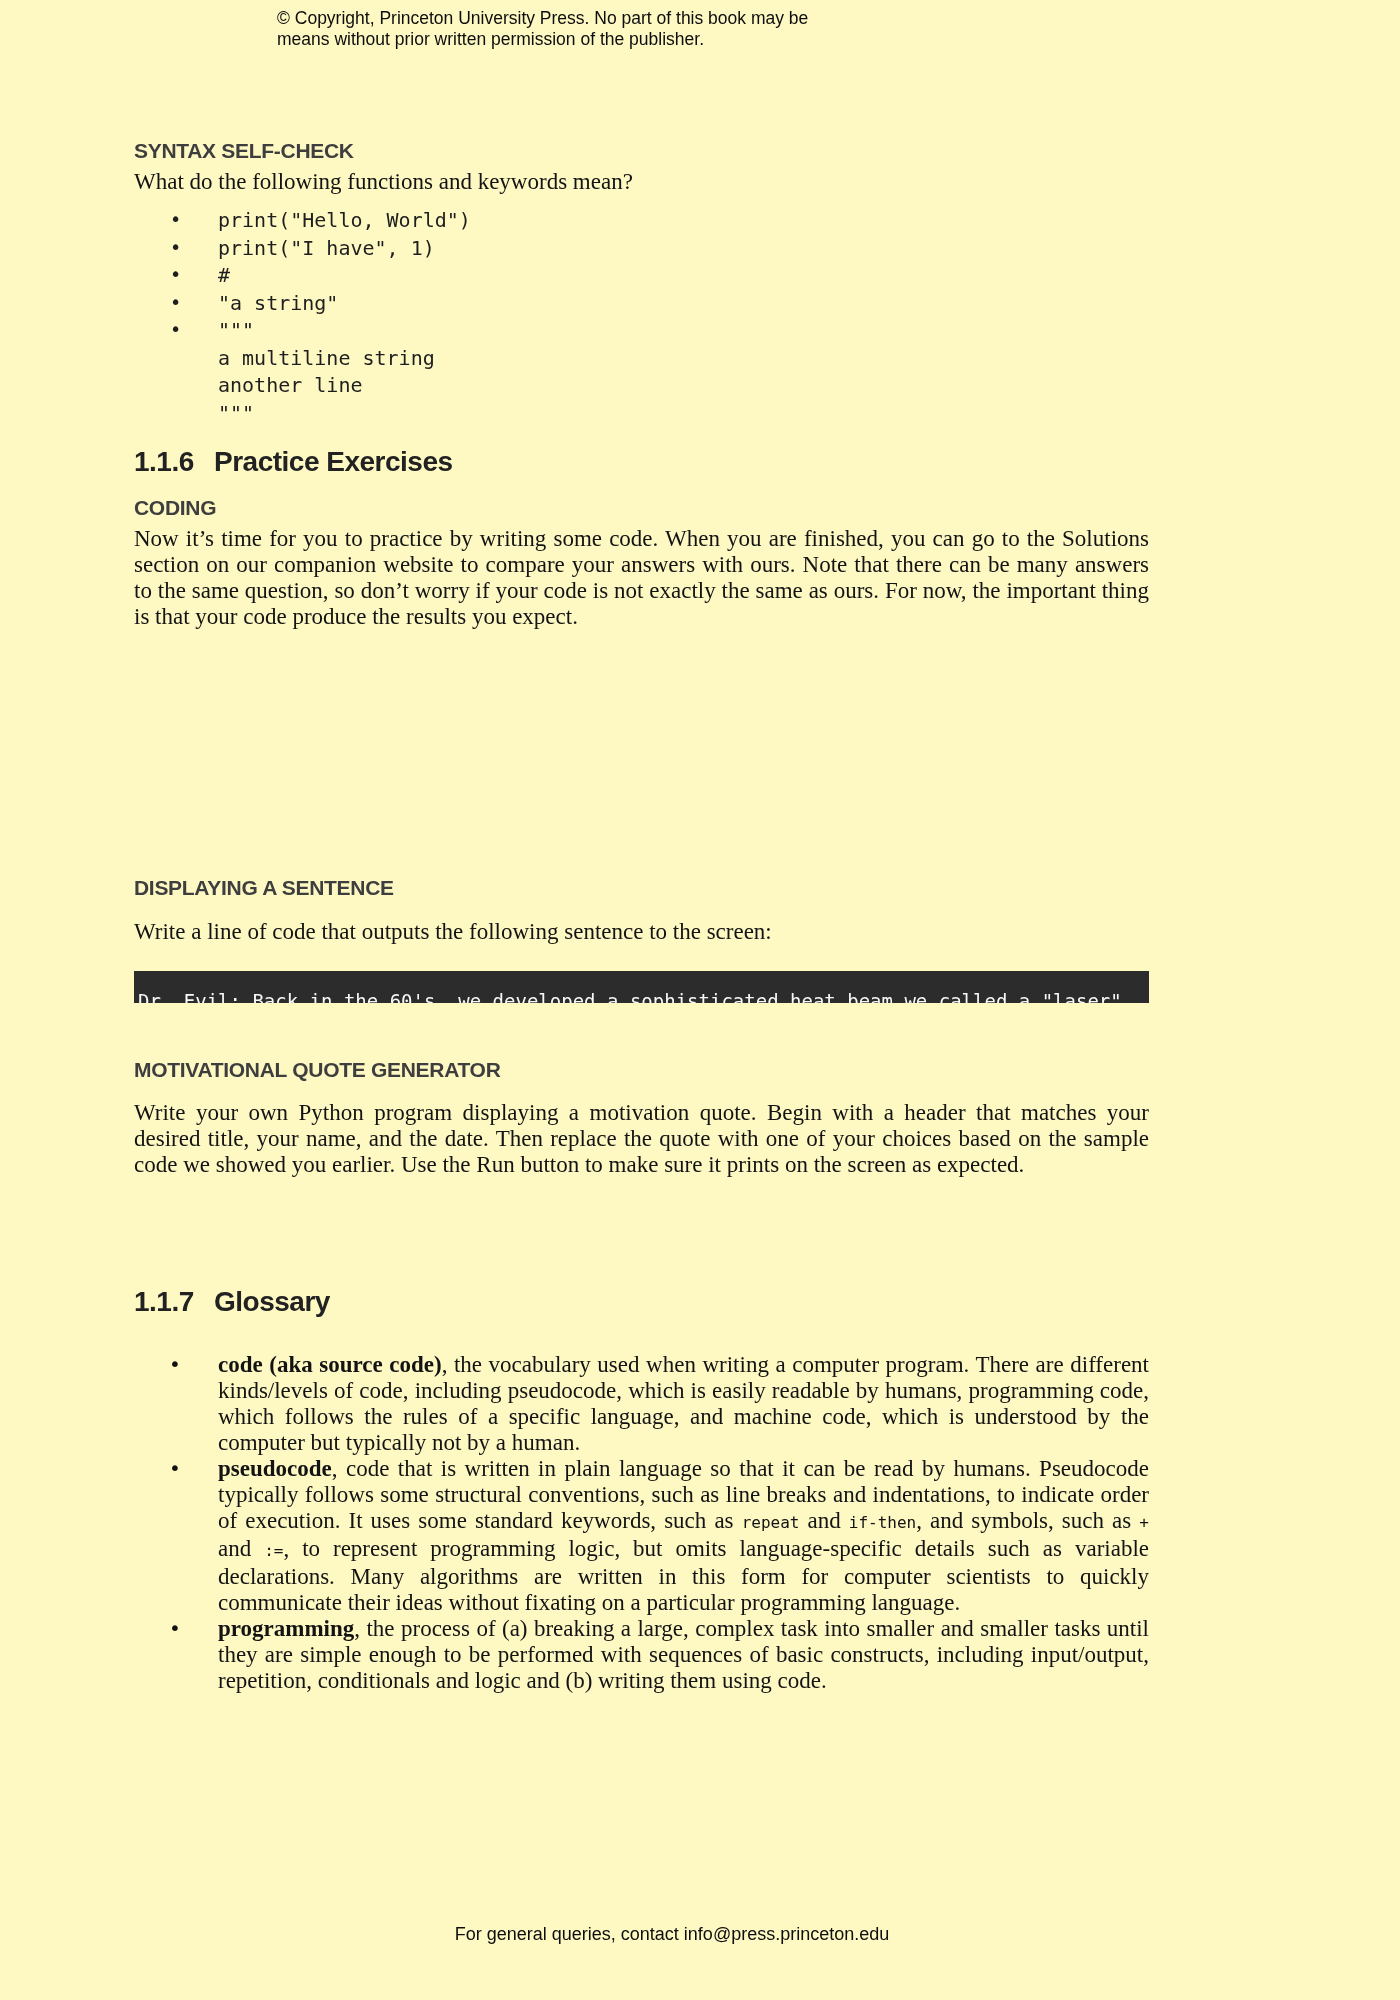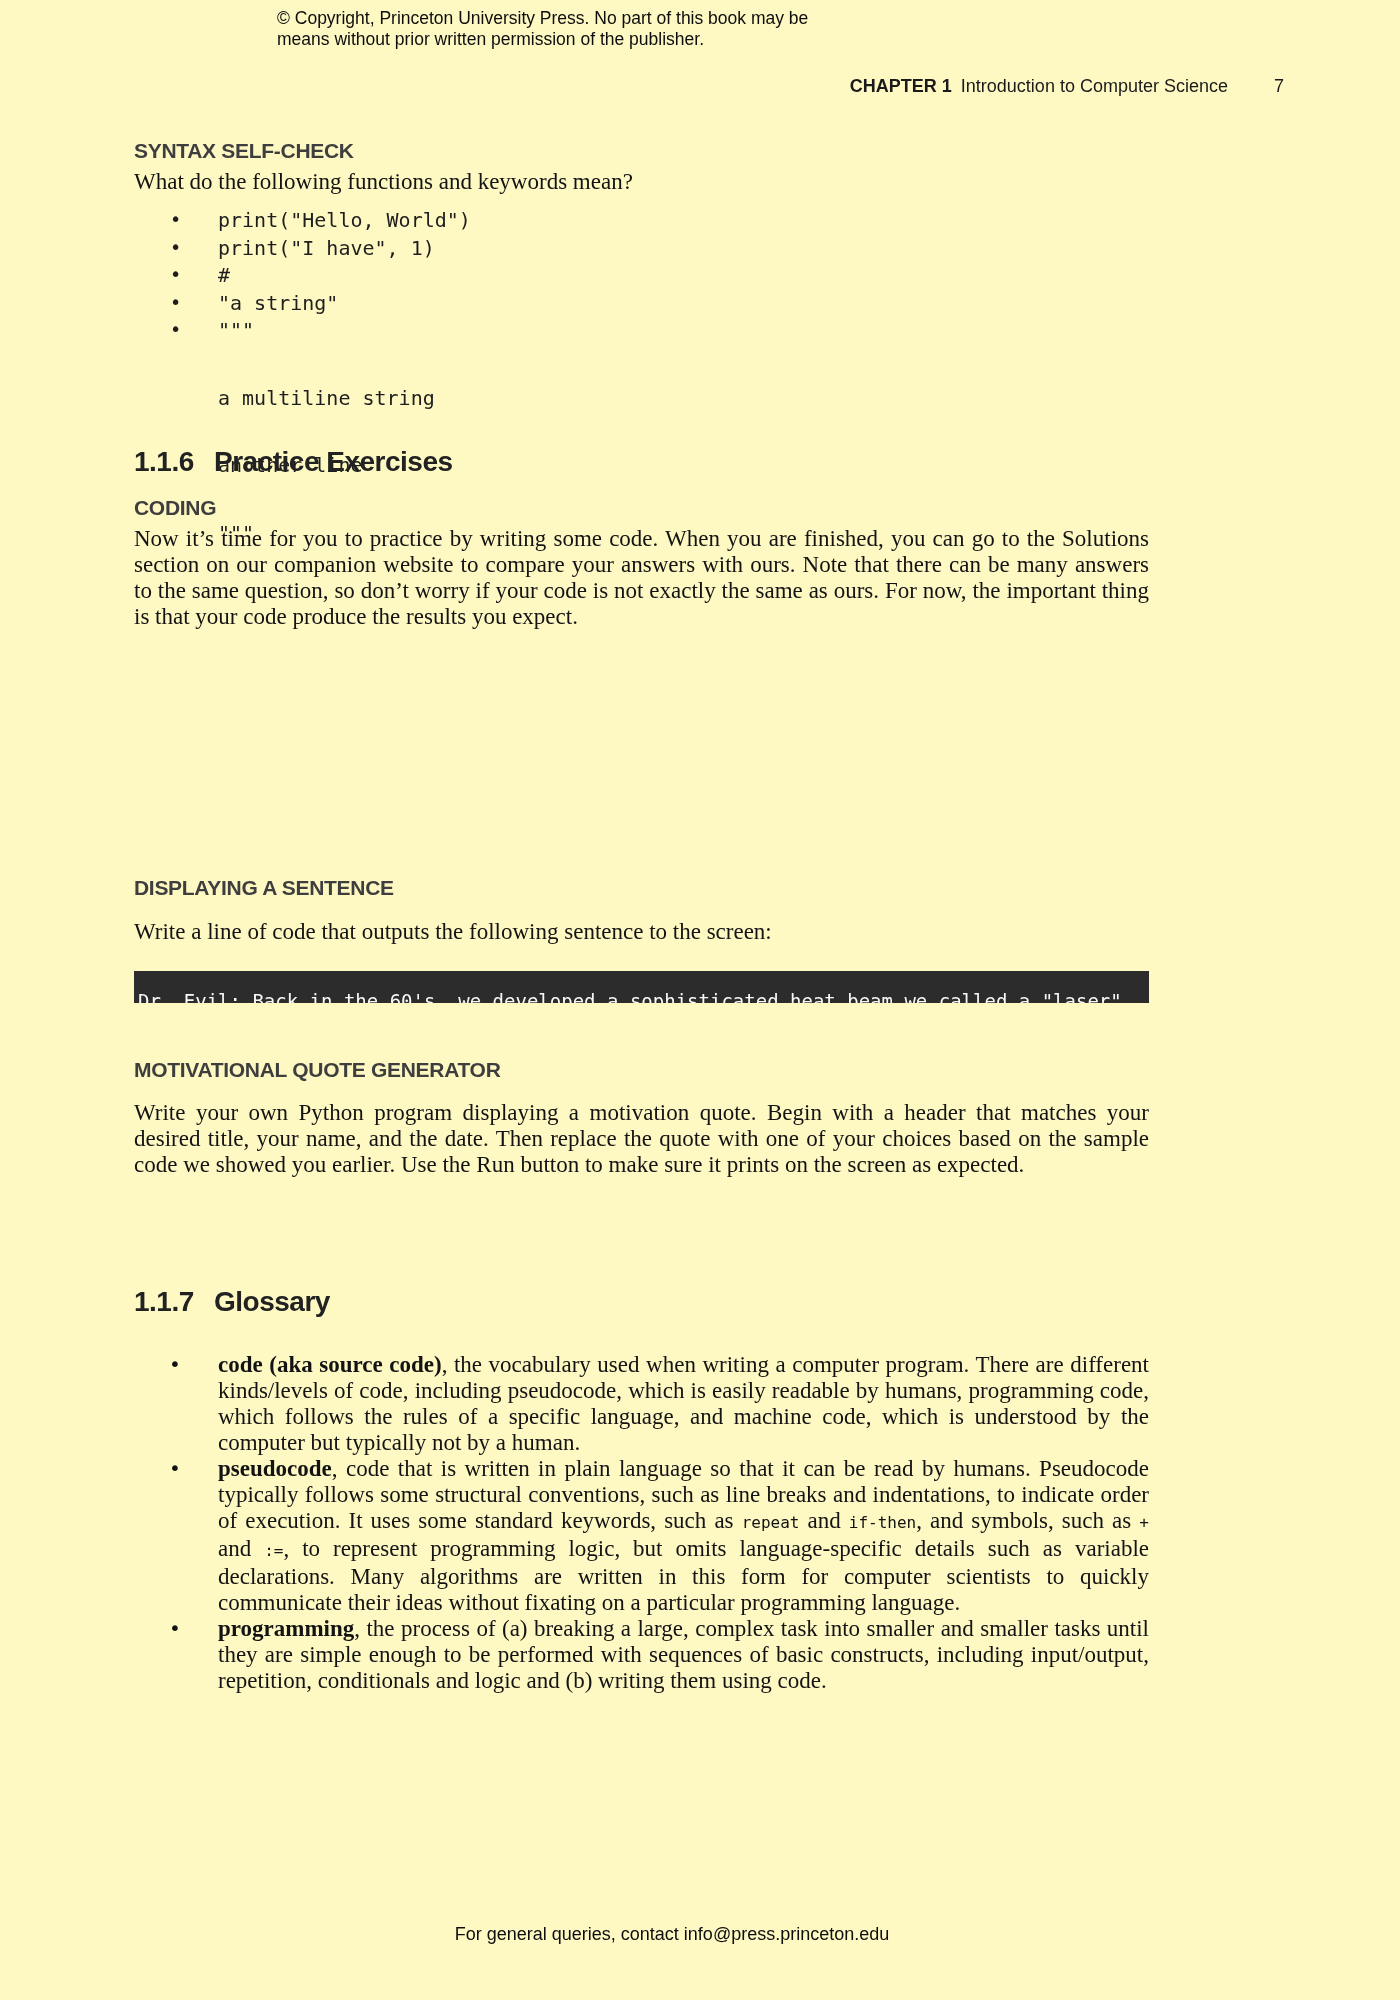--- a/index.html
+++ b/index.html
@@ -44,21 +44,21 @@
   }
   .serif-line{margin:0;font-size:23px;line-height:27px;color:#131313;}
   .mono{font-family:"DejaVu Sans Mono", monospace;}
   
   .code-list{margin:0;padding:0;list-style:none;font-size:20px;line-height:27.5px;color:#1e1e1e;}
   .code-list li{position:relative;padding-left:84px;}
   .code-list .dot{
     position:absolute;left:36px;top:-1px;
     font-family:"DejaVu Sans", sans-serif;font-size:19px;color:#1e1e1e;
   }
-  .cont-line{padding-left:84px;margin-top:40px;}
+  .cont-line{padding-left:84px;}
   
   .code-bar{
     box-sizing:border-box;width:1015px;height:28px;
     background:#2c2c2c;color:#f8f8f8;
     font-family:"DejaVu Sans Mono", monospace;font-size:19px;line-height:28px;
     padding:16px 4px;white-space:nowrap;overflow:hidden;
   }
   
   .glossary{margin:0;padding:0;list-style:none;}
   .glossary li{position:relative;padding-left:84px;}
@@ -78,23 +78,20 @@
 </head>
 <body>
 
 <div class="page">
 
   <div class="copyright">
     <div>© Copyright, Princeton University Press. No part of this book may be</div>
     <div>means without prior written permission of the publisher.</div>
   </div>
 
-  <div class="chapter-line">
-    <span class="ch-label">CHAPTER 1</span><span class="ch-title">Introduction to Computer Science</span><span class="page-num">7</span>
-  </div>
 
   <div class="content">
 
     <h3 class="subhead block" style="top:139px;">SYNTAX SELF-CHECK</h3>
     <p class="serif-line block" style="top:168px;">What do the following functions and keywords mean?</p>
 
     <ul class="code-list block mono" style="top:207px;">
       <li><span class="dot">•</span><span>print("Hello, World")</span></li>
       <li><span class="dot">•</span><span>print("I have", 1)</span></li>
       <li><span class="dot">•</span><span>#</span></li>

